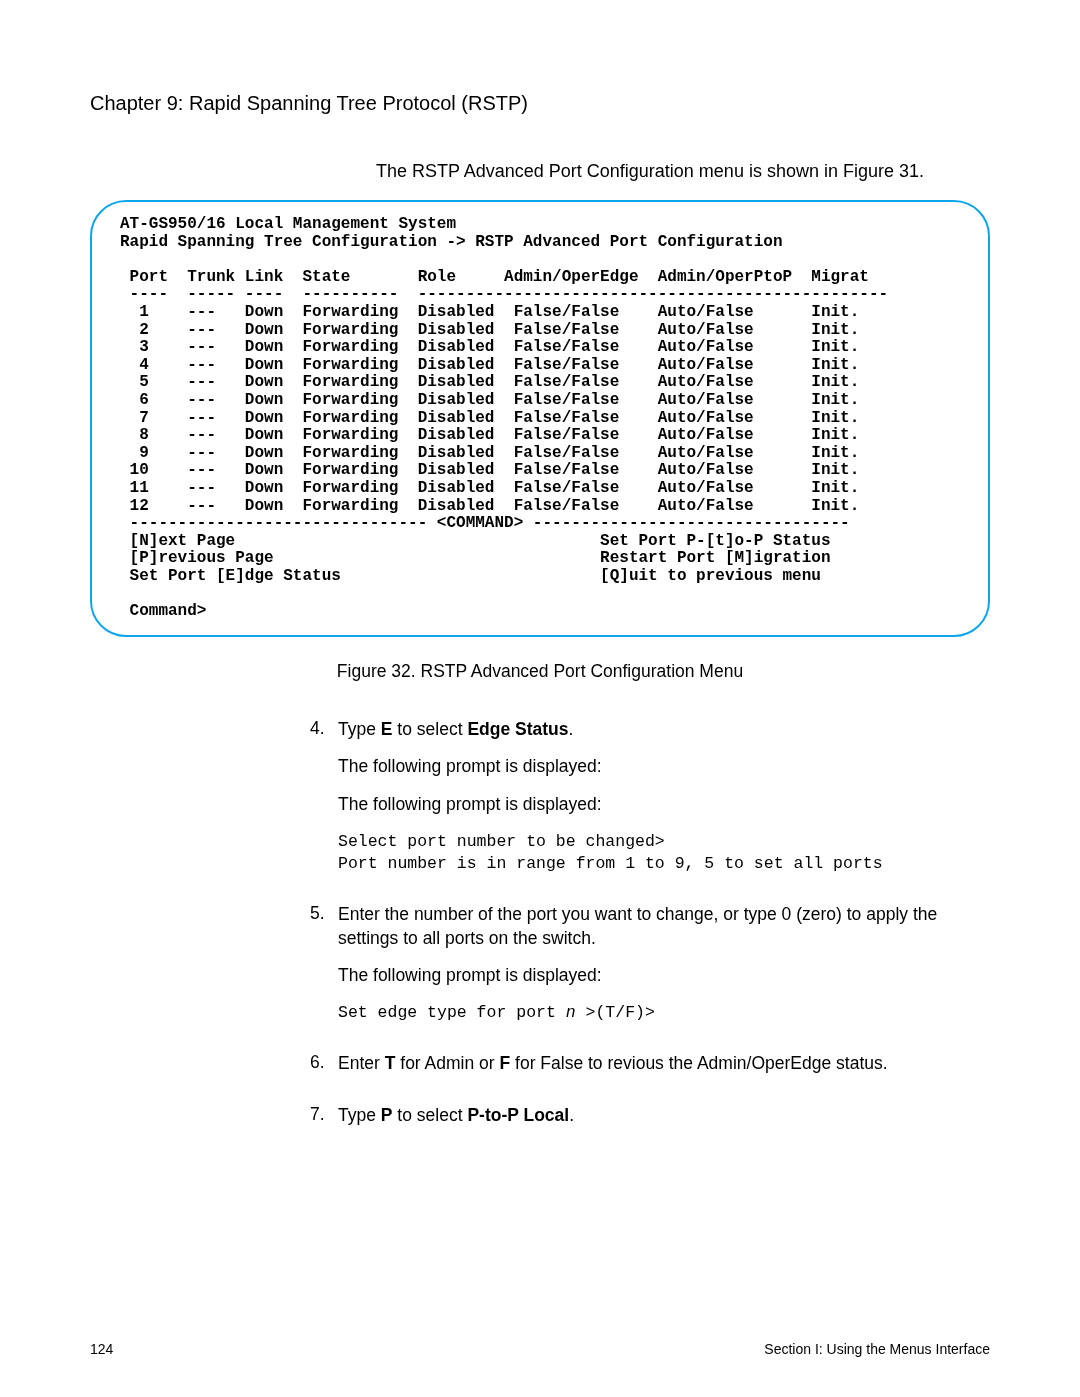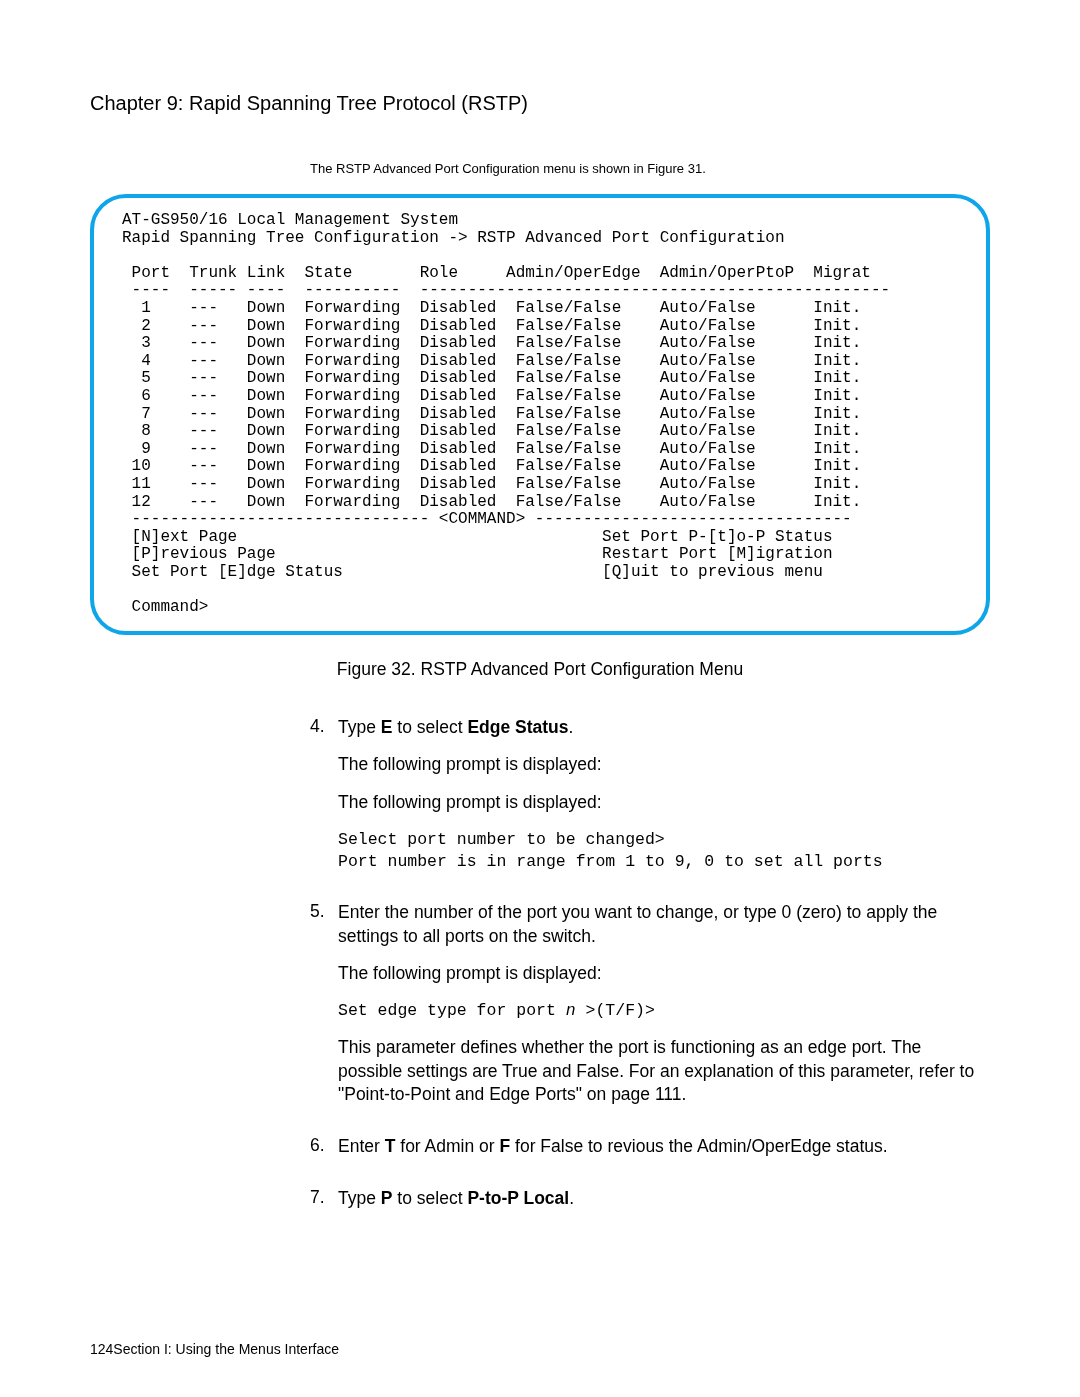--- a/index.html
+++ b/index.html
@@ -15,29 +15,31 @@
   .page {
     padding: 56px 90px 40px 90px;
     box-sizing: border-box;
   }
   .chapter-header {
     font-size: 20px;
     margin-bottom: 46px;
     margin-top: 36px;
   }
   .intro-line {
-    font-size: 13px;
+    font-size: 18px;
     margin-left: 220px;
     margin-bottom: 18px;
+    text-align: center;
   }
   .terminal-box {
-    border: 4px solid #0ea5e9;
+    border: 2px solid #0ea5e9;
     border-radius: 36px;
     padding: 14px 20px 14px 28px;
     margin: 0 0 24px 0;
+    font-weight: bold;
   }
   .terminal-pre {
     font-family: "Courier New", Courier, monospace;
     font-size: 16px;
     line-height: 1.1;
     white-space: pre;
     margin: 0;
   }
   .figure-caption {
     text-align: center;
@@ -72,21 +74,21 @@
   .mono-ital {
     font-family: "Courier New", Courier, monospace;
     font-style: italic;
   }
   .footer {
     position: absolute;
     bottom: 40px;
     left: 90px;
     right: 90px;
     display: flex;
-    justify-content: flex-start;
+    justify-content: space-between;
     font-size: 14px;
   }
 </style>
 </head>
 <body>
 
 <div class="page">
 
   <div class="chapter-header">Chapter 9: Rapid Spanning Tree Protocol (RSTP)</div>
 
@@ -124,31 +126,30 @@
 
     <div class="step">
       <div class="step-num">4.</div>
       <div class="step-body">
         <p>
           <span>Type </span><b>E</b><span> to select </span><b>Edge Status</b><span>.</span>
         </p>
         <p>The following prompt is displayed:</p>
         <p>The following prompt is displayed:</p>
         <p class="mono"><span>Select port number to be changed&gt;</span>
-<span>Port number is in range from 1 to 9, 0 to set all ports</span></p>
+<span>Port number is in range from 1 to 9, 5 to set all ports</span></p>
       </div>
     </div>
 
     <div class="step">
       <div class="step-num">5.</div>
       <div class="step-body">
         <p>Enter the number of the port you want to change, or type 0 (zero) to apply the settings to all ports on the switch.</p>
         <p>The following prompt is displayed:</p>
         <p class="mono"><span>Set edge type for port </span><span class="mono-ital">n</span><span> &gt;(T/F)&gt;</span></p>
-        <p>This parameter defines whether the port is functioning as an edge port. The possible settings are True and False. For an explanation of this parameter, refer to "Point-to-Point and Edge Ports" on page 111.</p>
       </div>
     </div>
 
     <div class="step">
       <div class="step-num">6.</div>
       <div class="step-body">
         <p>
           <span>Enter </span><b>T</b><span> for Admin or </span><b>F</b><span> for False to revious the Admin/OperEdge status.</span>
         </p>
       </div>

